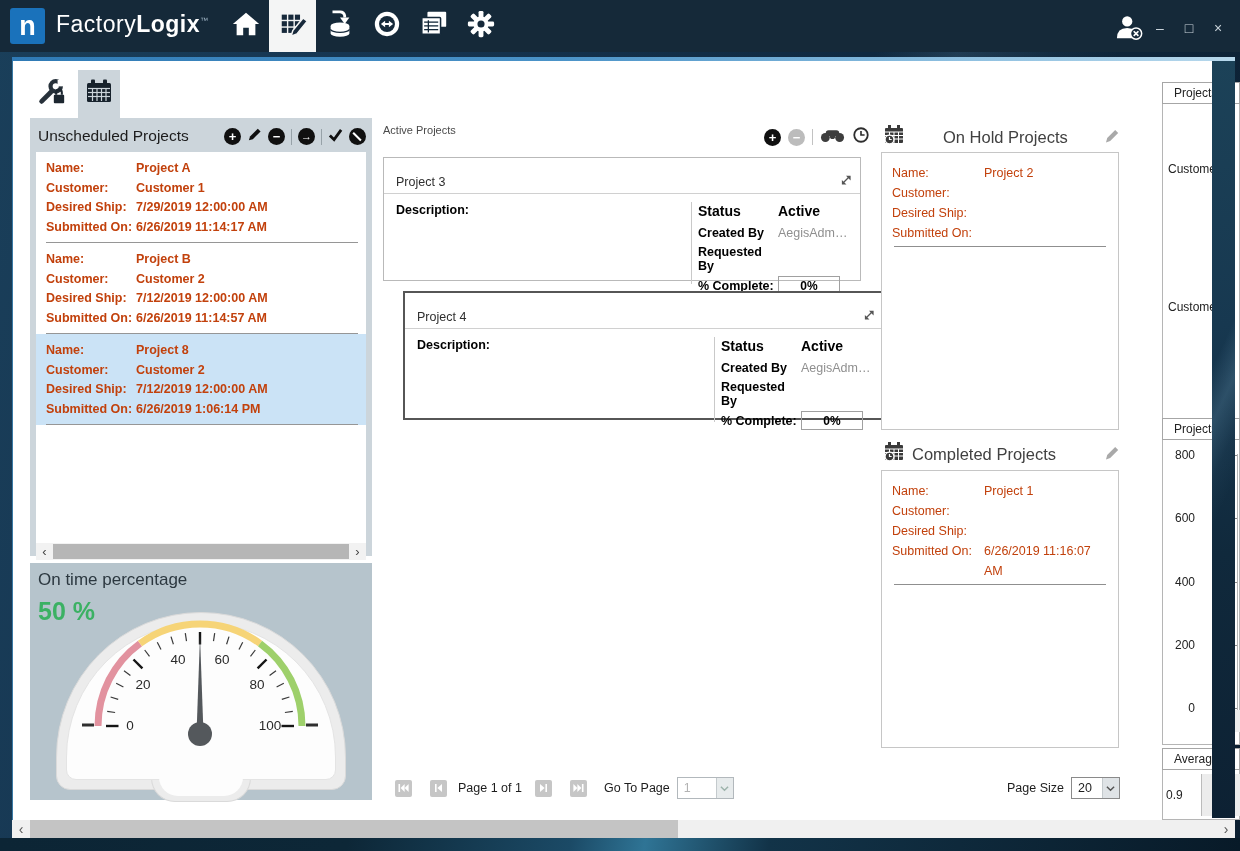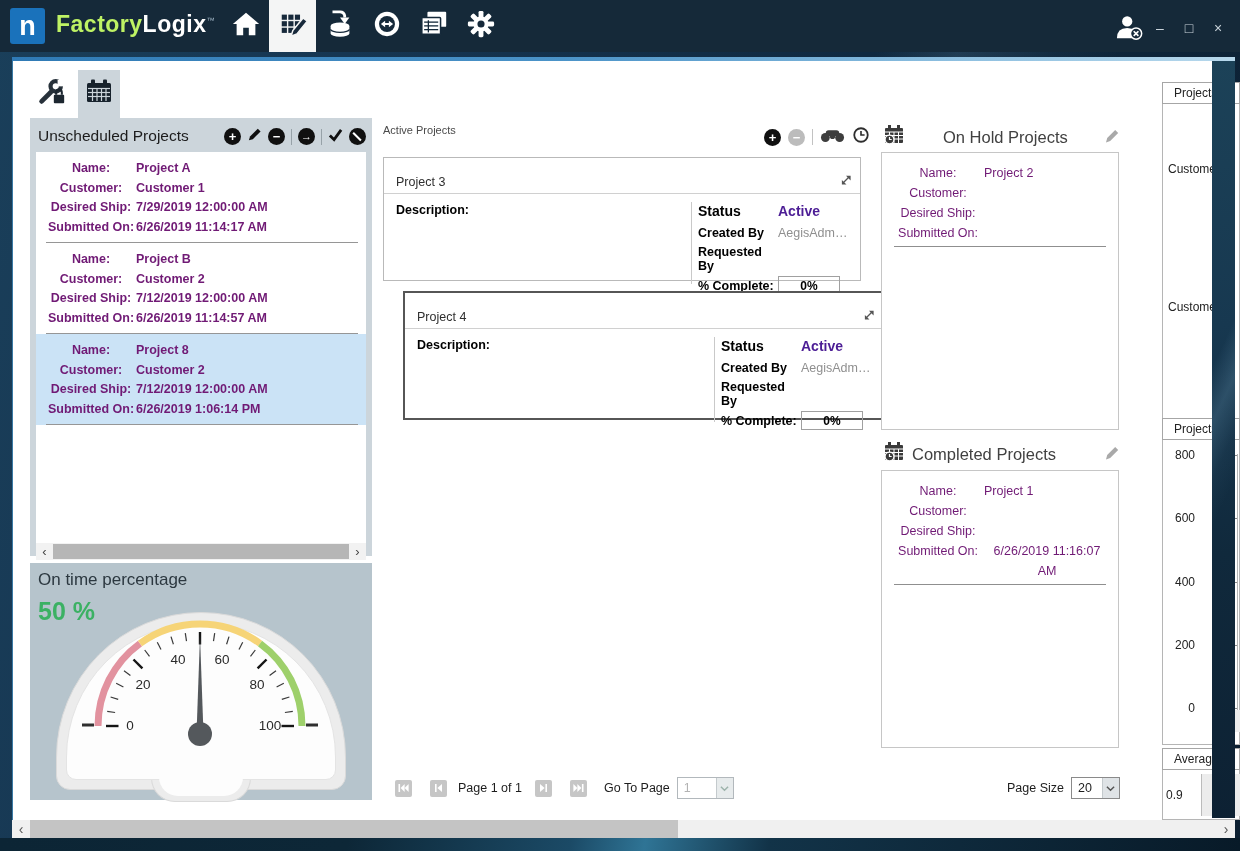--- a/index.html
+++ b/index.html
@@ -7,21 +7,21 @@
   #app { position:relative; width:1240px; height:851px; overflow:hidden;
          background:
            linear-gradient(115deg, rgba(120,170,200,0) 55%, rgba(120,170,200,.16) 60%, rgba(120,170,200,.04) 66%, rgba(120,170,200,0) 70%),
            linear-gradient(105deg, #1a3f5a 0%, #153450 30%, #102940 60%, #0c1f31 100%); }
 
   
   .topbar { position:absolute; left:0; top:0; width:1240px; height:52px; background:#152939; display:flex; align-items:center; z-index:30; }
   .logo-sq { position:absolute; left:10px; top:8px; width:35px; height:36px; background:#1a72bb; border-radius:3px;
              color:#fff; font-size:27px; font-weight:bold; display:flex; align-items:center; justify-content:center; }
   .brand { position:absolute; left:56px; top:11px; font-size:23px; color:#fff; letter-spacing:.5px; }
-  .brand .light { font-weight:700; color:#bef264; }
+  .brand .light { font-weight:400; color:#ffffff; }
   .brand .bold { font-weight:bold; }
   .brand sup { font-size:8px; color:#9fb4c4; }
   .navrow { position:absolute; left:222px; top:0; display:flex; height:52px; }
   .nav-btn { width:47px; height:52px; display:flex; align-items:center; justify-content:center; cursor:pointer; }
   .nav-btn.active { background:#f4f5f5; }
   .userbox { position:absolute; right:94px; top:14px; }
   .winctl { position:absolute; top:20px; color:#c9d3da; font-size:14px; display:flex; gap:13px; }
   .winctl span { width:16px; text-align:center; cursor:pointer; }
 
   
@@ -46,21 +46,21 @@
   .unsched-title { position:absolute; left:8px; top:9px; font-size:15.5px; color:#1c1c1c; }
   .utoolbar { position:absolute; right:6px; top:9px; display:flex; align-items:center; gap:6px; }
   .cicon { width:17px; height:17px; border-radius:50%; background:#101010; color:#fff; display:flex; align-items:center; justify-content:center;
            font-size:13px; font-weight:bold; line-height:1; cursor:pointer; position:relative; }
   .cicon.gray { background:#bcbcbc; }
   .cicon .slashbar { position:absolute; width:2.2px; height:11px; background:#fff; transform:rotate(-45deg); }
   .tsep { width:1px; height:16px; background:#97a2a8; }
   .unsched-list { position:absolute; left:6px; top:34px; width:330px; height:391px; background:#fff; overflow:hidden; }
   .uitem { padding:7px 6px 0 10px; cursor:pointer; }
   .uitem.selected { background:#cbe3f6; }
-  .frow { display:flex; line-height:19.5px; font-size:12.5px; font-weight:bold; color:#701a75;text-align:center; }
+  .frow { display:flex; line-height:19.5px; font-size:12.5px; font-weight:bold; color:#c2410c; }
   .frow .flabel { width:90px; flex:none; }
   .usep { height:1px; background:#969696; margin:5px 2px 0 0; }
   .uhscroll { position:absolute; left:6px; top:425px; width:330px; height:17px; background:#f2f2f2; }
   .uhscroll .arr { position:absolute; top:0; width:17px; height:17px; background:#f2f2f2; color:#444;
                    font-size:13px; display:flex; align-items:center; justify-content:center; cursor:pointer; }
   .uhscroll .thumb { position:absolute; left:17px; right:17px; top:1px; height:15px; background:#b6b6b6; cursor:pointer; }
 
   
   .panel-gauge { position:absolute; left:30px; top:563px; width:342px; height:237px; background:#b6c4cc; z-index:3; }
   .gauge-title { position:absolute; left:8px; top:7px; font-size:17px; color:#2c3840; }
@@ -84,21 +84,21 @@
   .card4 { left:403px; top:291px; width:482px; height:129px; }
   .card-head { height:24px; border-bottom:1px solid #d0d0d0; display:flex; align-items:center; padding:0 8px 0 12px; font-size:12.5px; color:#2f2f2f;margin-top:12px; }
   .card-head .spacer { flex:1; }
   .card-body { position:relative; height:calc(100% - 24px); font-size:12.5px; }
   .desc-label { position:absolute; left:12px; top:9px; font-weight:bold; color:#000; }
   .card-vline { position:absolute; right:168px; top:8px; bottom:8px; width:1px; background:#c9c9c9; }
   .ccol { position:absolute; top:7px; right:6px; width:156px; }
   .crow { display:flex; align-items:center; margin-bottom:3px; min-height:19px; }
   .crow .cl { font-weight:bold; color:#000; width:80px; flex:none; }
   .crow.big .cl, .crow.big .cv { font-size:14px; font-weight:bold; }
-  .cv { color:#4c1d95; white-space:nowrap; overflow:hidden; text-overflow:ellipsis; max-width:74px; }
+  .cv { color:#000000; white-space:nowrap; overflow:hidden; text-overflow:ellipsis; max-width:74px; }
   .cv.gray { color:#8f8f8f; }
   .pct-box { width:62px; height:19px; border:1px solid #a0a0a0; display:flex; align-items:center; justify-content:center; font-weight:bold; font-size:12px; }
 
   
   .sp-head { position:absolute; display:flex; align-items:center; gap:7px; font-size:16.5px; color:#414141; z-index:3; }
   .sp-box { position:absolute; width:238px; height:278px; border:1px solid #c6c6c6; background:#fff; padding:10px 8px 0 10px; z-index:3; }
   .sp-box .frow { font-weight:normal; line-height:20px; font-size:12.5px; }
   .sp-box .flabel { width:92px; }
   .spsep { height:1px; background:#8f8f8f; margin:3px 4px 0 2px; }
   .edit-pencil { position:absolute; z-index:4; cursor:pointer; }

